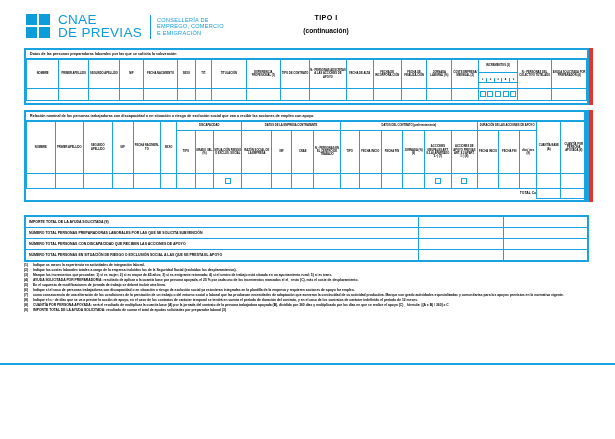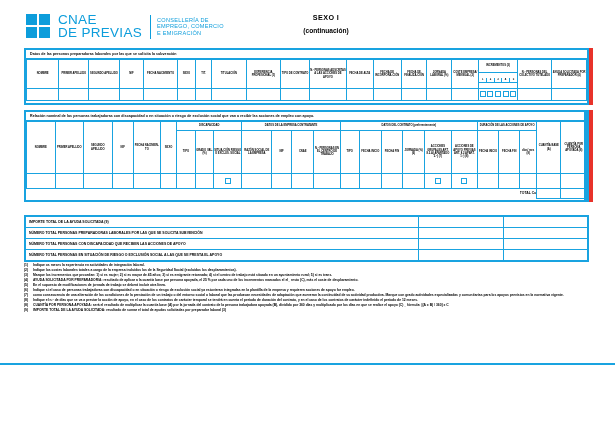--- a/index.html
+++ b/index.html
@@ -80,21 +80,21 @@
         <div>DE PREVIAS</div>
       </div>
       <div class="sep"></div>
       <div class="cons">
         <div>CONSELLERÍA DE</div>
         <div>EMPREGO, COMERCIO</div>
         <div>E EMIGRACIÓN</div>
       </div>
     </div>
     <div class="anexo">
-      <div class="a1">SEXO I</div>
+      <div class="a1">TIPO I</div>
       <div class="a2">(continuación)</div>
     </div>
   </div>
 
   <div class="blk" style="left:24px;top:48px;width:565px;height:57px;border-width:2px;">
     <div class="band" style="border:none;border-bottom:1px solid #19a3e0;">Datos de las personas preparadoras laborales por las que se solicita la subvención</div>
     <table class="grid" style="height:42px;">
       <colgroup>
         <col style="width:6.0%">
           <col style="width:5.6%">

